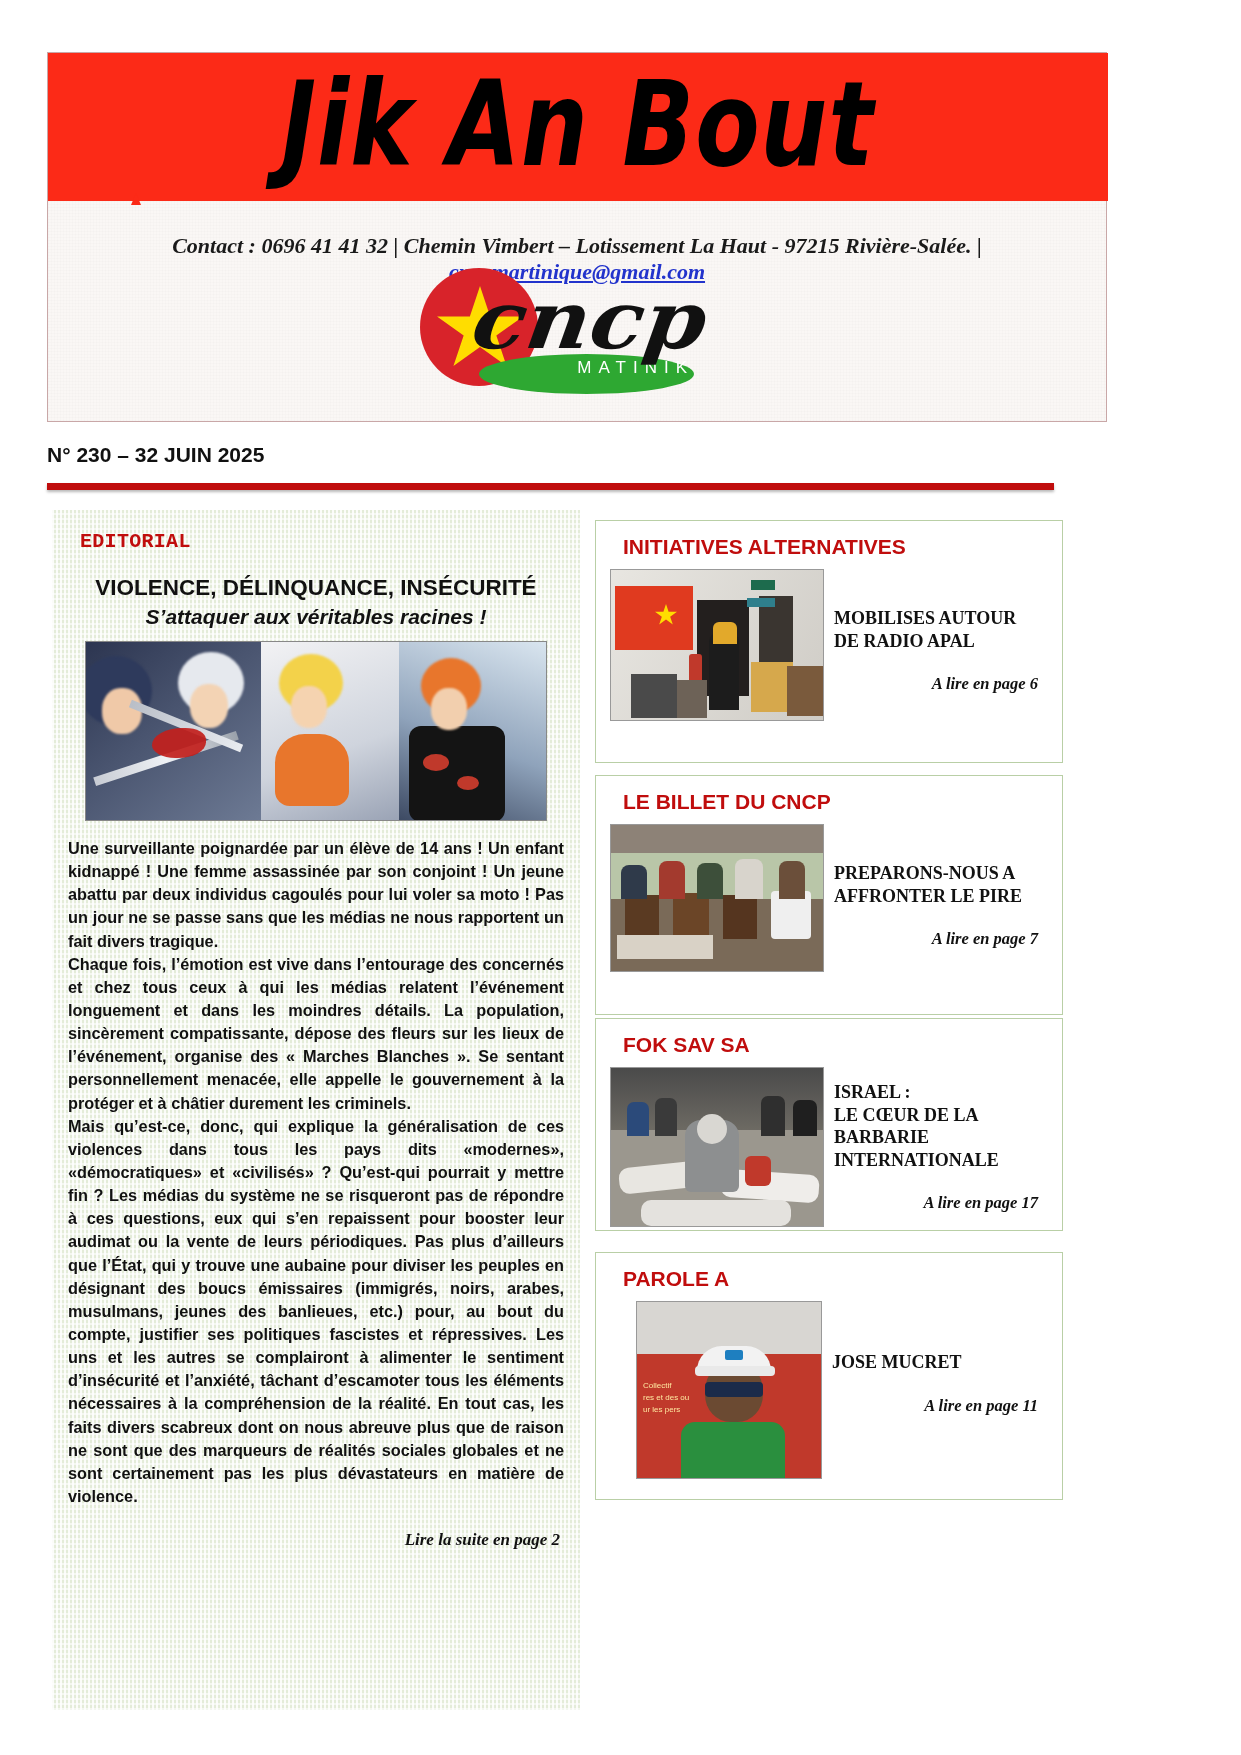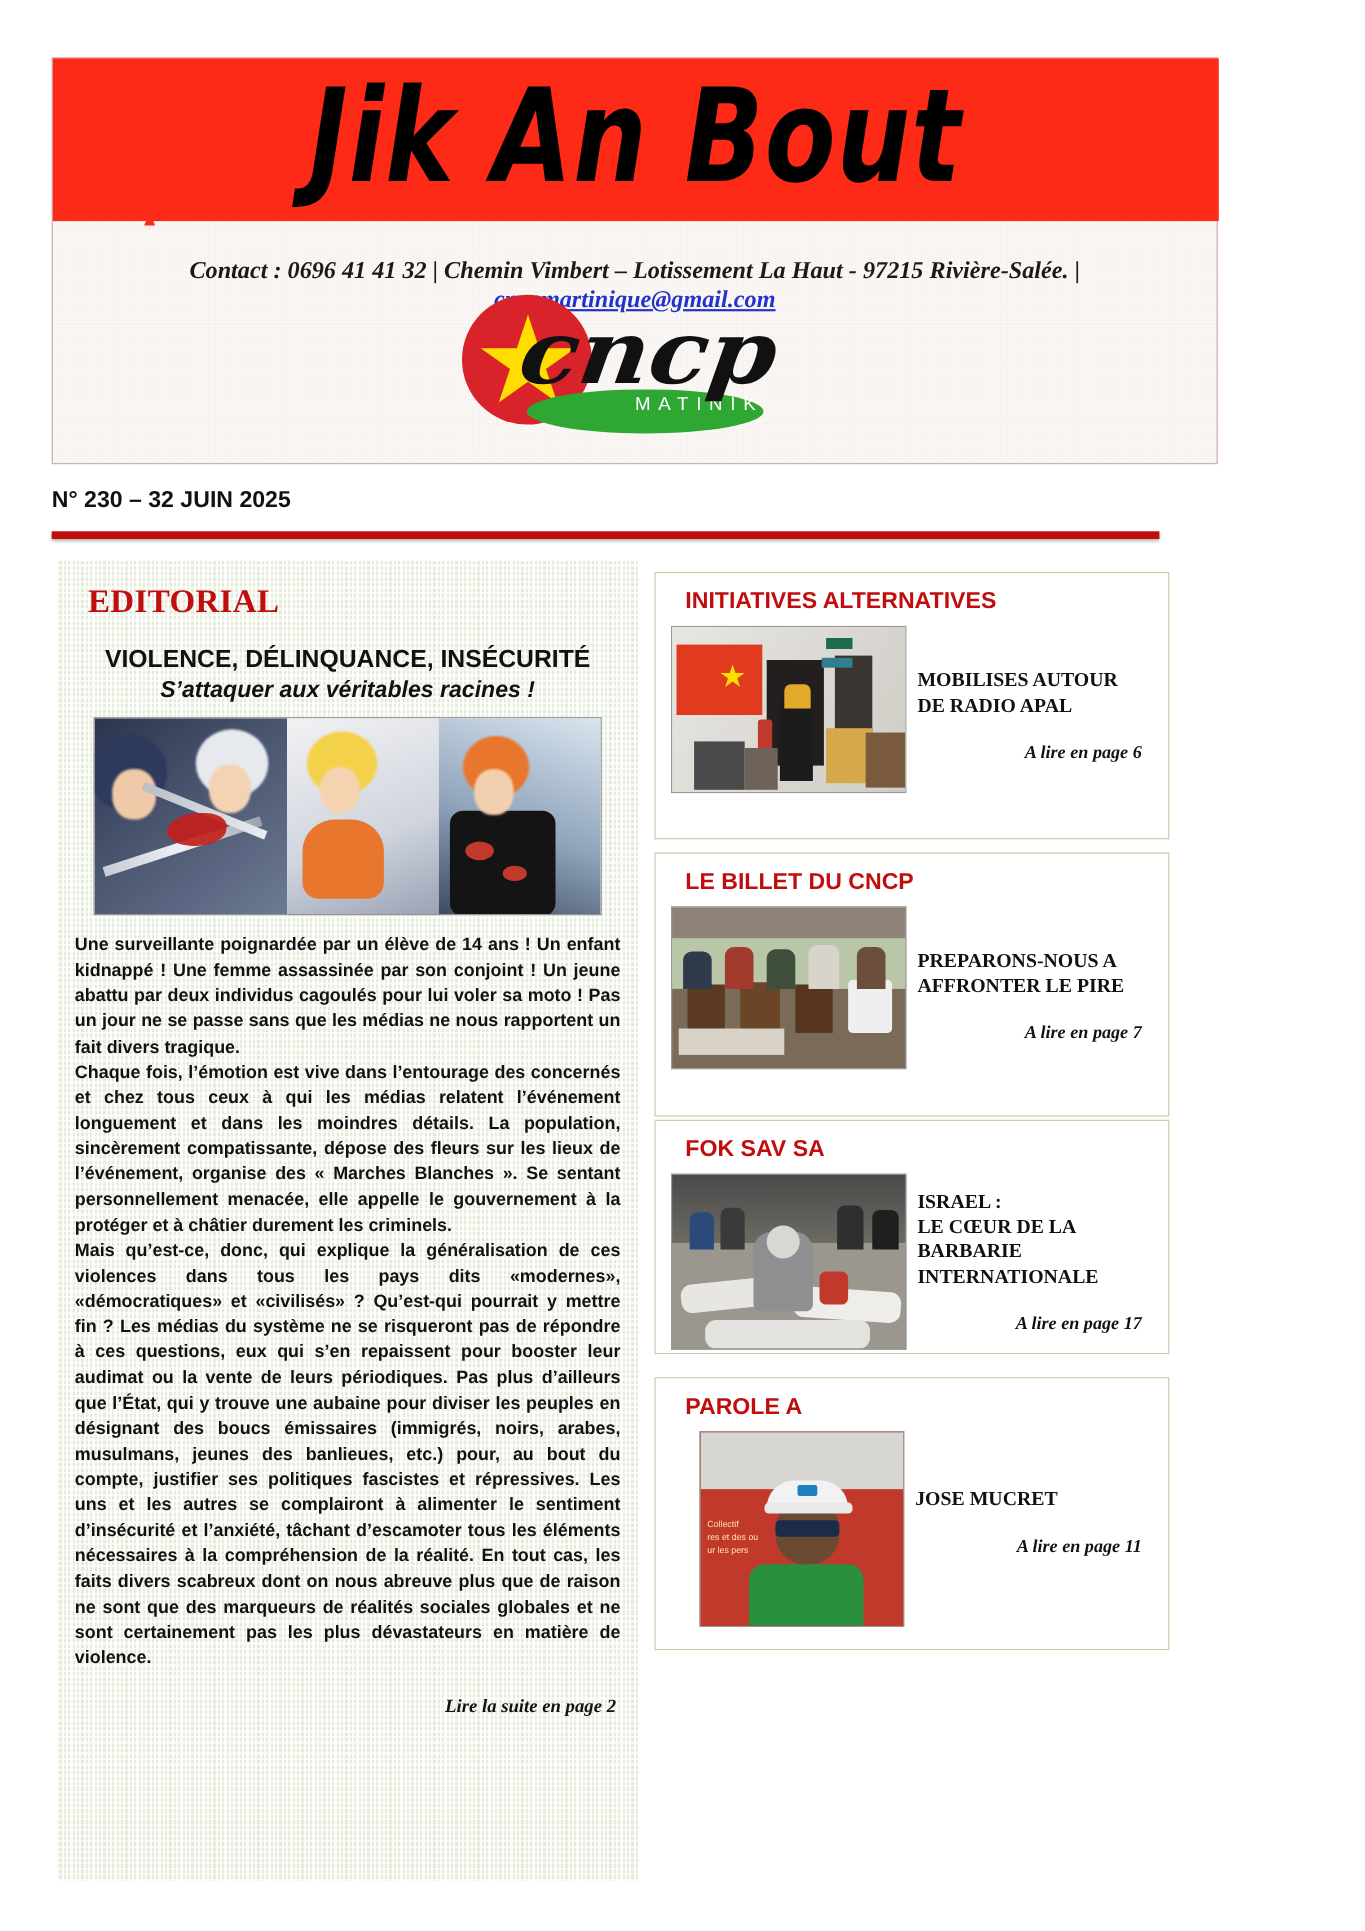--- a/index.html
+++ b/index.html
@@ -103,22 +103,22 @@
   
   .editorial {
     position:absolute; left:52px; top:510px; width:528px; height:1200px;
     background:
       repeating-linear-gradient(90deg, rgba(255,255,255,0.85) 0 2px, transparent 2px 4px),
       repeating-linear-gradient(0deg, rgba(255,255,255,0.6) 0 2px, transparent 2px 5px),
       #e4ecd9;
     padding:18px 16px 10px 16px;
   }
   .ed-head {
-    color:#c00d0d; font-weight:bold; font-size:30px;
-    font-family:Liberation Serif, serif;
+    color:#c00d0d; font-weight:bold; font-size:20px;
+    font-family:Liberation Mono, monospace;
     margin:2px 0 22px 12px; letter-spacing:0.3px;
   }
   .ed-title {
     text-align:center; font-weight:bold; font-size:22.5px;
     color:#111; font-family:"Liberation Sans", sans-serif;
     margin-bottom:4px;
   }
   .ed-subtitle {
     text-align:center; font-weight:bold; font-style:italic;
     font-size:21px; color:#111;

